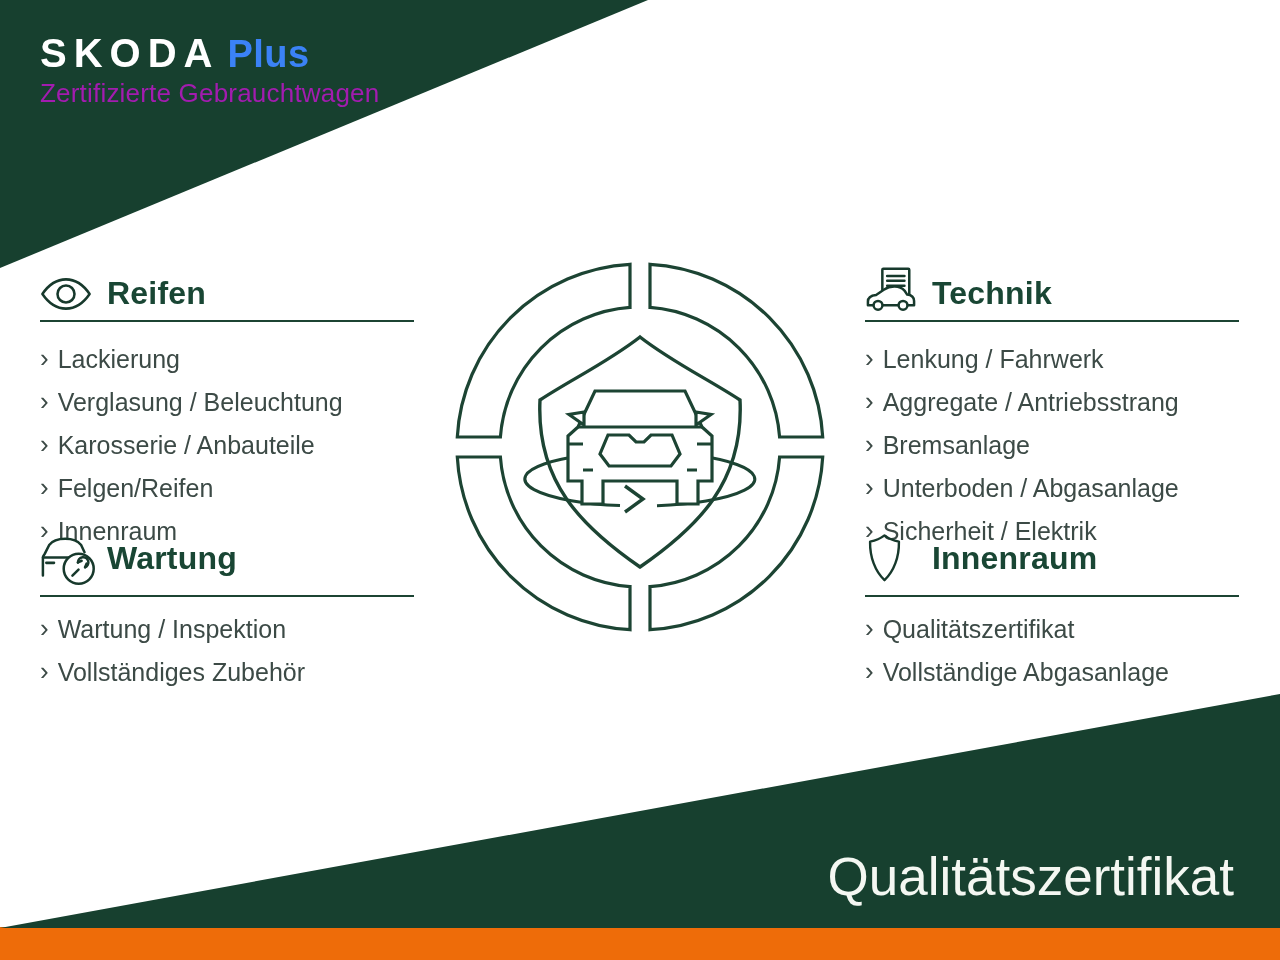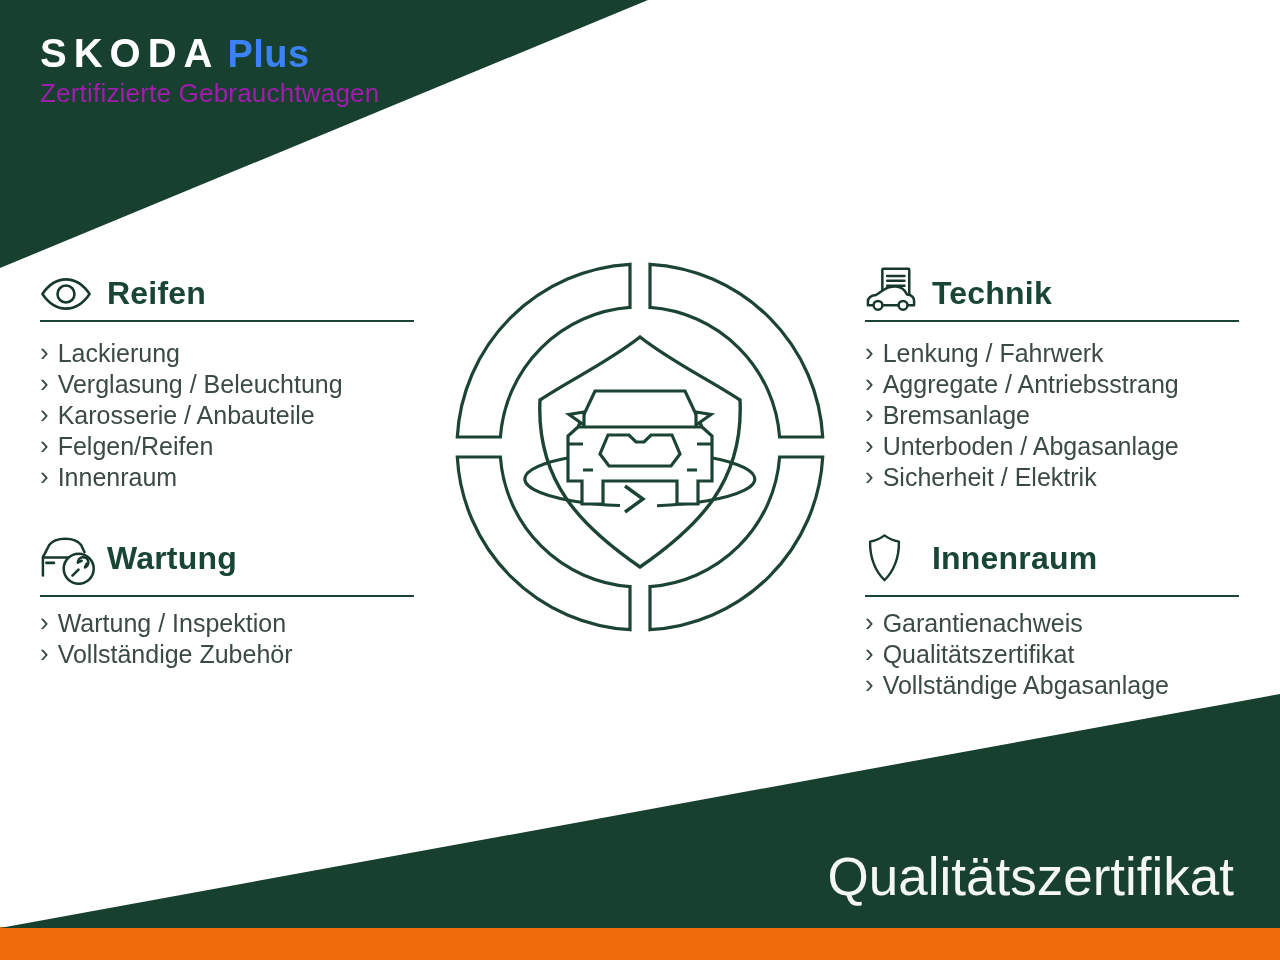--- a/index.html
+++ b/index.html
@@ -14,21 +14,21 @@
   .wordmark{font-size:40px;font-weight:700;letter-spacing:7px;color:#fff;}
   .plus{font-size:38px;font-weight:700;margin-left:8px;letter-spacing:0.5px;color:#3b82f6;}
   .tagline{font-size:26px;margin-top:2px;color:#a21caf;letter-spacing:0.2px;}
   
   .panel{position:absolute;width:374px;z-index:1;}
   .panel .icon{position:absolute;}
   .panel .title{position:absolute;left:67px;margin:0;font-size:32px;font-weight:700;
     color:var(--title_green);line-height:44px;letter-spacing:0.2px;}
   .panel .rule{position:absolute;left:0;width:374px;height:2px;background:var(--line_green);}
   .panel ul{position:absolute;left:0;margin:0;padding:0;list-style:none;width:100%;}
-  .panel li{line-height:31px;font-size:25px;color:var(--text_dark);white-space:nowrap;}
+  .panel li{line-height:43px;font-size:25px;color:var(--text_dark);white-space:nowrap;}
   .chev{display:inline-block;margin-right:9px;transform:translateY(-1px);font-size:26px;color:var(--text_dark);}
   .row1 .title{top:1px;} .row1 .rule{top:50px;} .row1 ul{top:68px;}
   .row2 .title{top:6px;} .row2 .rule{top:65px;} .row2 ul{top:78px;}
   
   .center-badge{position:absolute;left:450px;top:257px;width:380px;height:380px;z-index:1;}
   .art{fill:none;stroke:var(--line_green);stroke-width:3.2;stroke-linecap:butt;stroke-linejoin:miter;}
   .artfill{fill:#fff;stroke:var(--line_green);stroke-width:3.2;stroke-linejoin:miter;}
   
   .ic{fill:none;stroke:var(--icon_green);stroke-width:2.6;stroke-linecap:round;stroke-linejoin:round;}
   .icfill{fill:#fff;stroke:var(--icon_green);stroke-width:2.6;stroke-linejoin:round;}
@@ -101,34 +101,33 @@
         <circle class="icfill" cx="40" cy="38" r="15.5"></circle>
         <path class="ic" d="M33.5,45.2 L39.8,38.9"></path>
         <path class="ic" d="M46.6,36.5 A5.4,5.4 0 1 0 39.2,31.6"></path>
         <path class="ic" d="M39.2,31.6 L43,29.8 M46.6,36.5 L48.2,32.7"></path>
       </svg>
     </span>
     <h2 class="title">Wartung</h2>
     <div class="rule"></div>
     <ul>
       <li><span class="chev">›</span><span>Wartung / Inspektion</span></li>
-      <li><span class="chev">›</span><span>Vollständige Zubehör</span></li>
+      <li><span class="chev">›</span><span>Vollständiges Zubehör</span></li>
     </ul>
   </section>
 
   <section class="panel row2" style="left:865px;top:530px;">
     <span class="icon" style="left:2px;top:3px;">
       <svg width="35" height="50" viewBox="0 0 36 52">
         <path class="ic" style="stroke-width:2.5" d="M18,2.5 C13.5,6 8,8 3,9 C2.7,25 8.3,40 18,49 C27.7,40 33.3,25 33,9 C28,8 22.5,6 18,2.5 Z"></path>
       </svg>
     </span>
     <h2 class="title">Innenraum</h2>
     <div class="rule"></div>
     <ul>
-      <li><span class="chev">›</span><span>Garantienachweis</span></li>
       <li><span class="chev">›</span><span>Qualitätszertifikat</span></li>
       <li><span class="chev">›</span><span>Vollständige Abgasanlage</span></li>
     </ul>
   </section>
 
   <svg class="center-badge" viewBox="0 0 380 380" aria-hidden="true">
 
     <path class="art" d="M200,7.3 A183,183 0 0 1 372.7,180 L329.6,180 A140,140 0 0 0 200,50.4 Z"></path>
     <path class="art" d="M372.7,200 A183,183 0 0 1 200,372.7 L200,329.6 A140,140 0 0 0 329.6,200 Z"></path>
     <path class="art" d="M180,372.7 A183,183 0 0 1 7.3,200 L50.4,200 A140,140 0 0 0 180,329.6 Z"></path>

